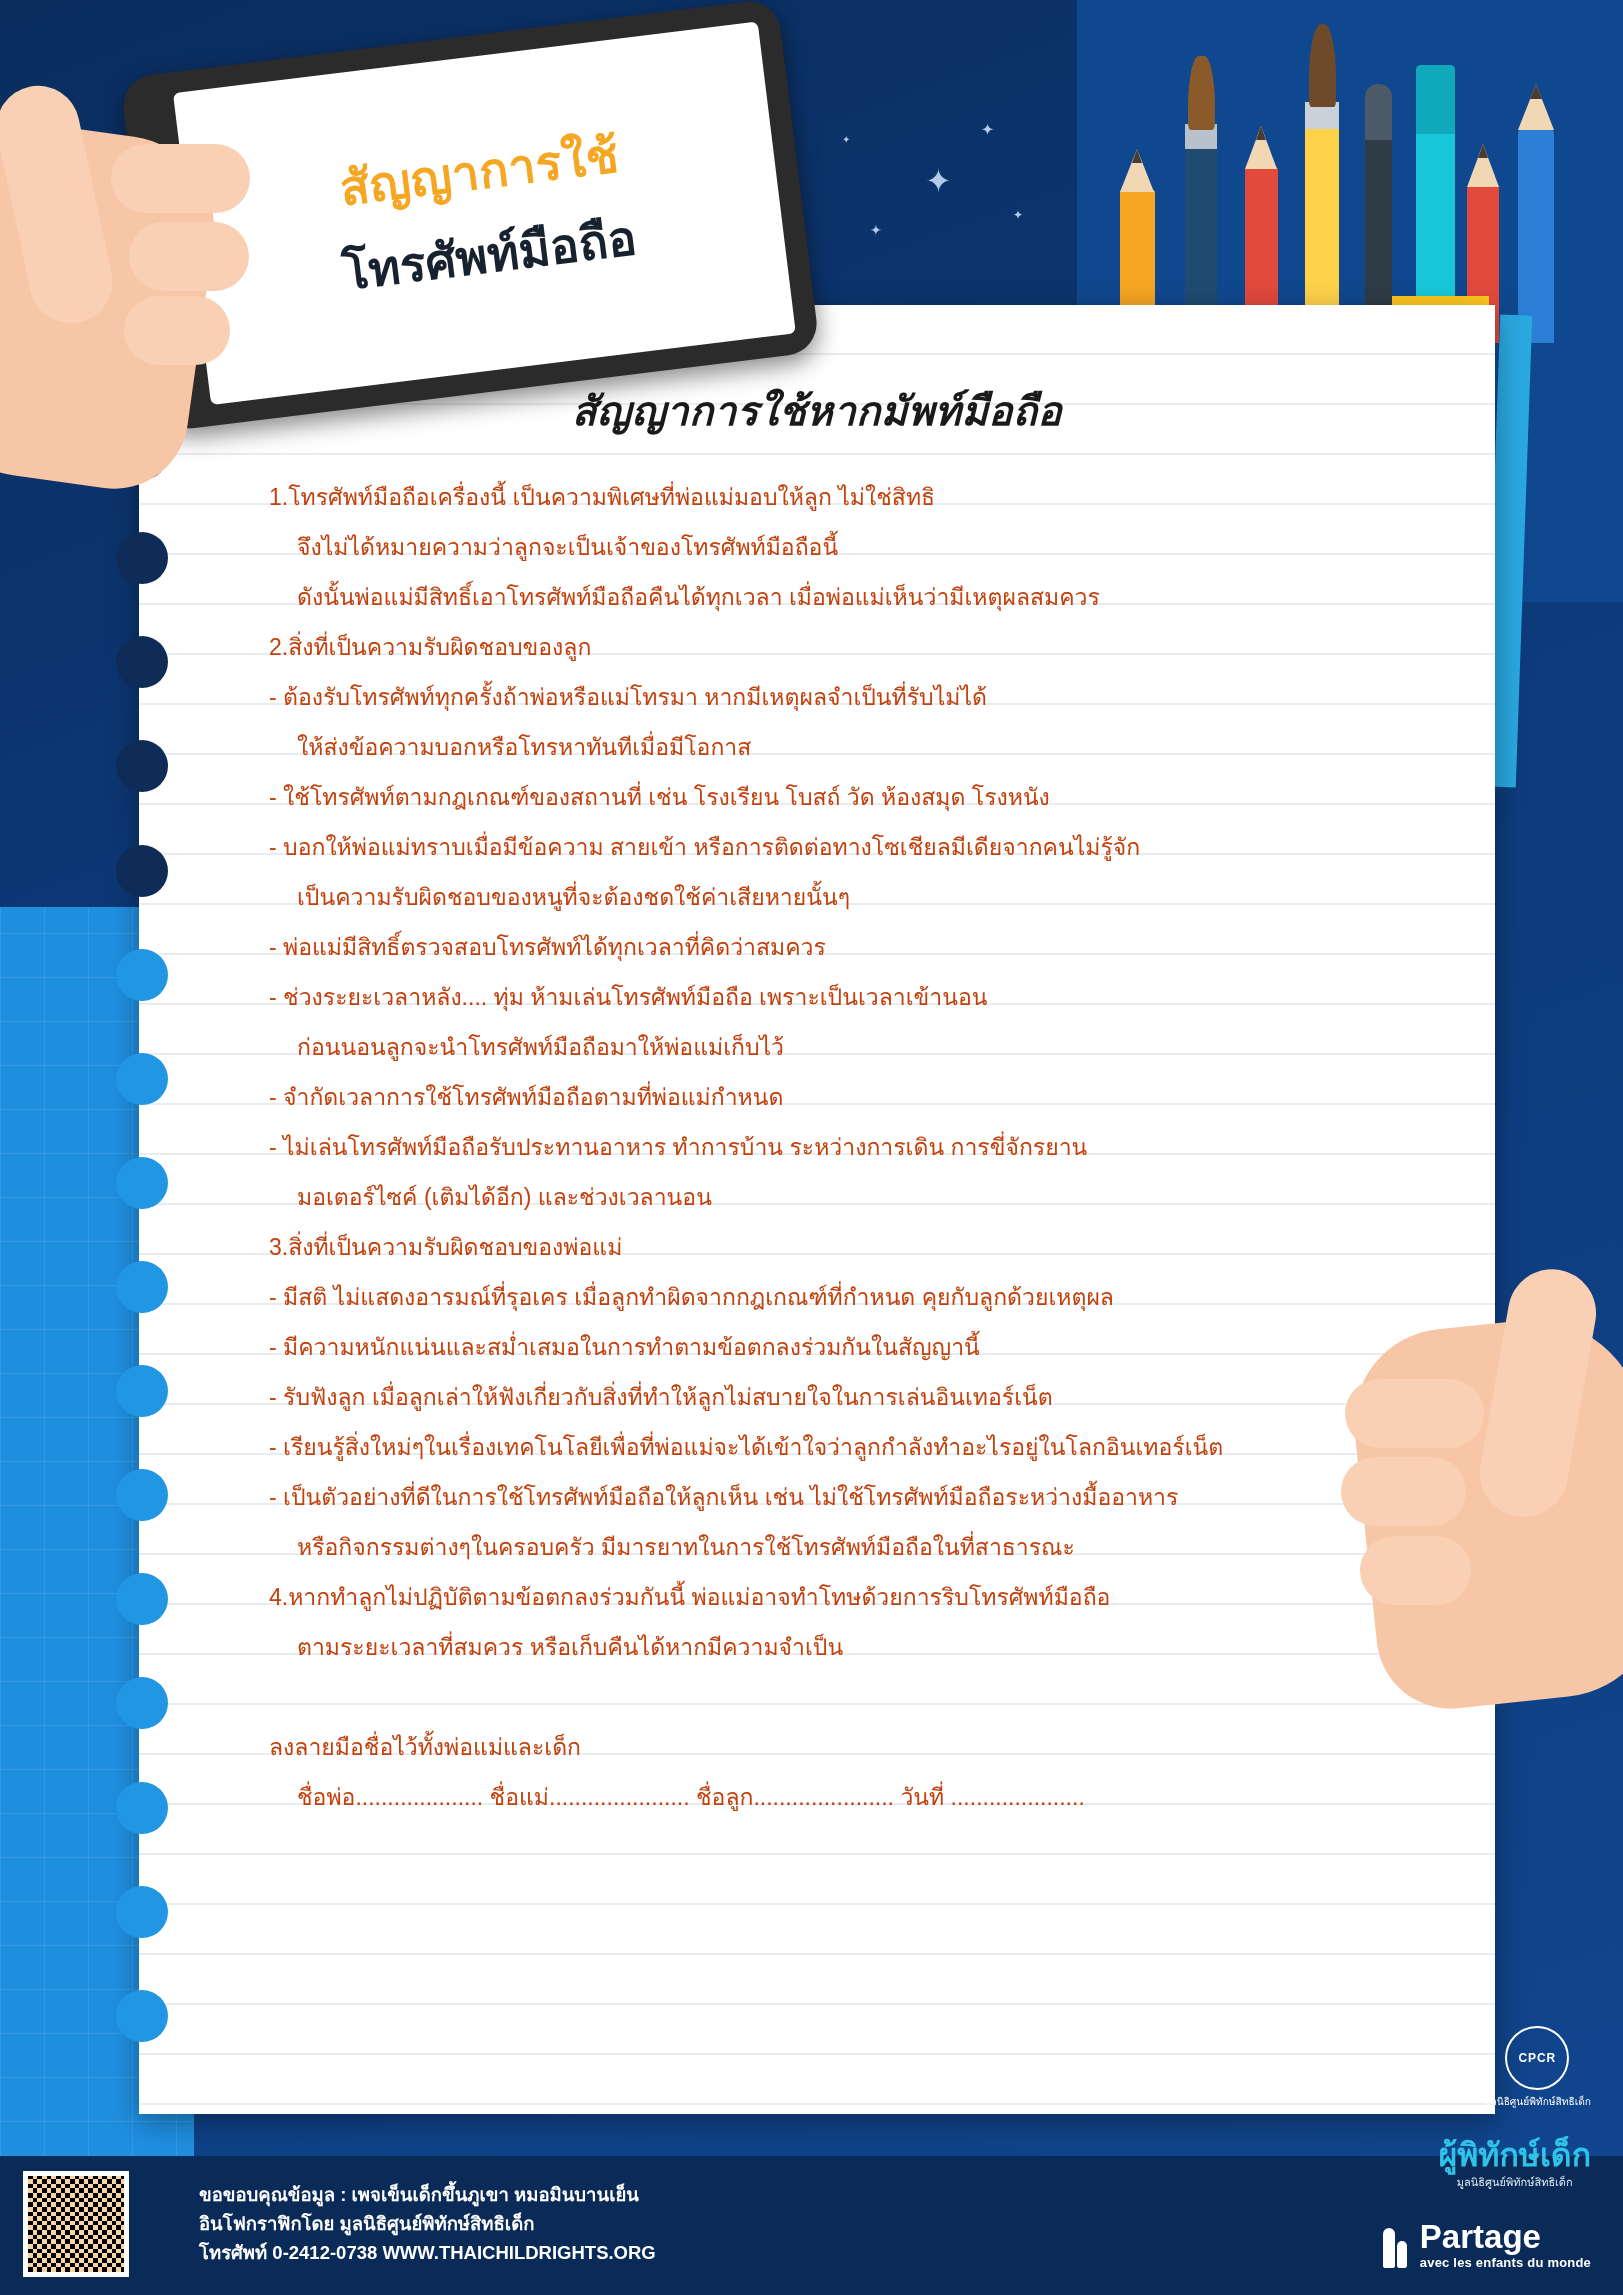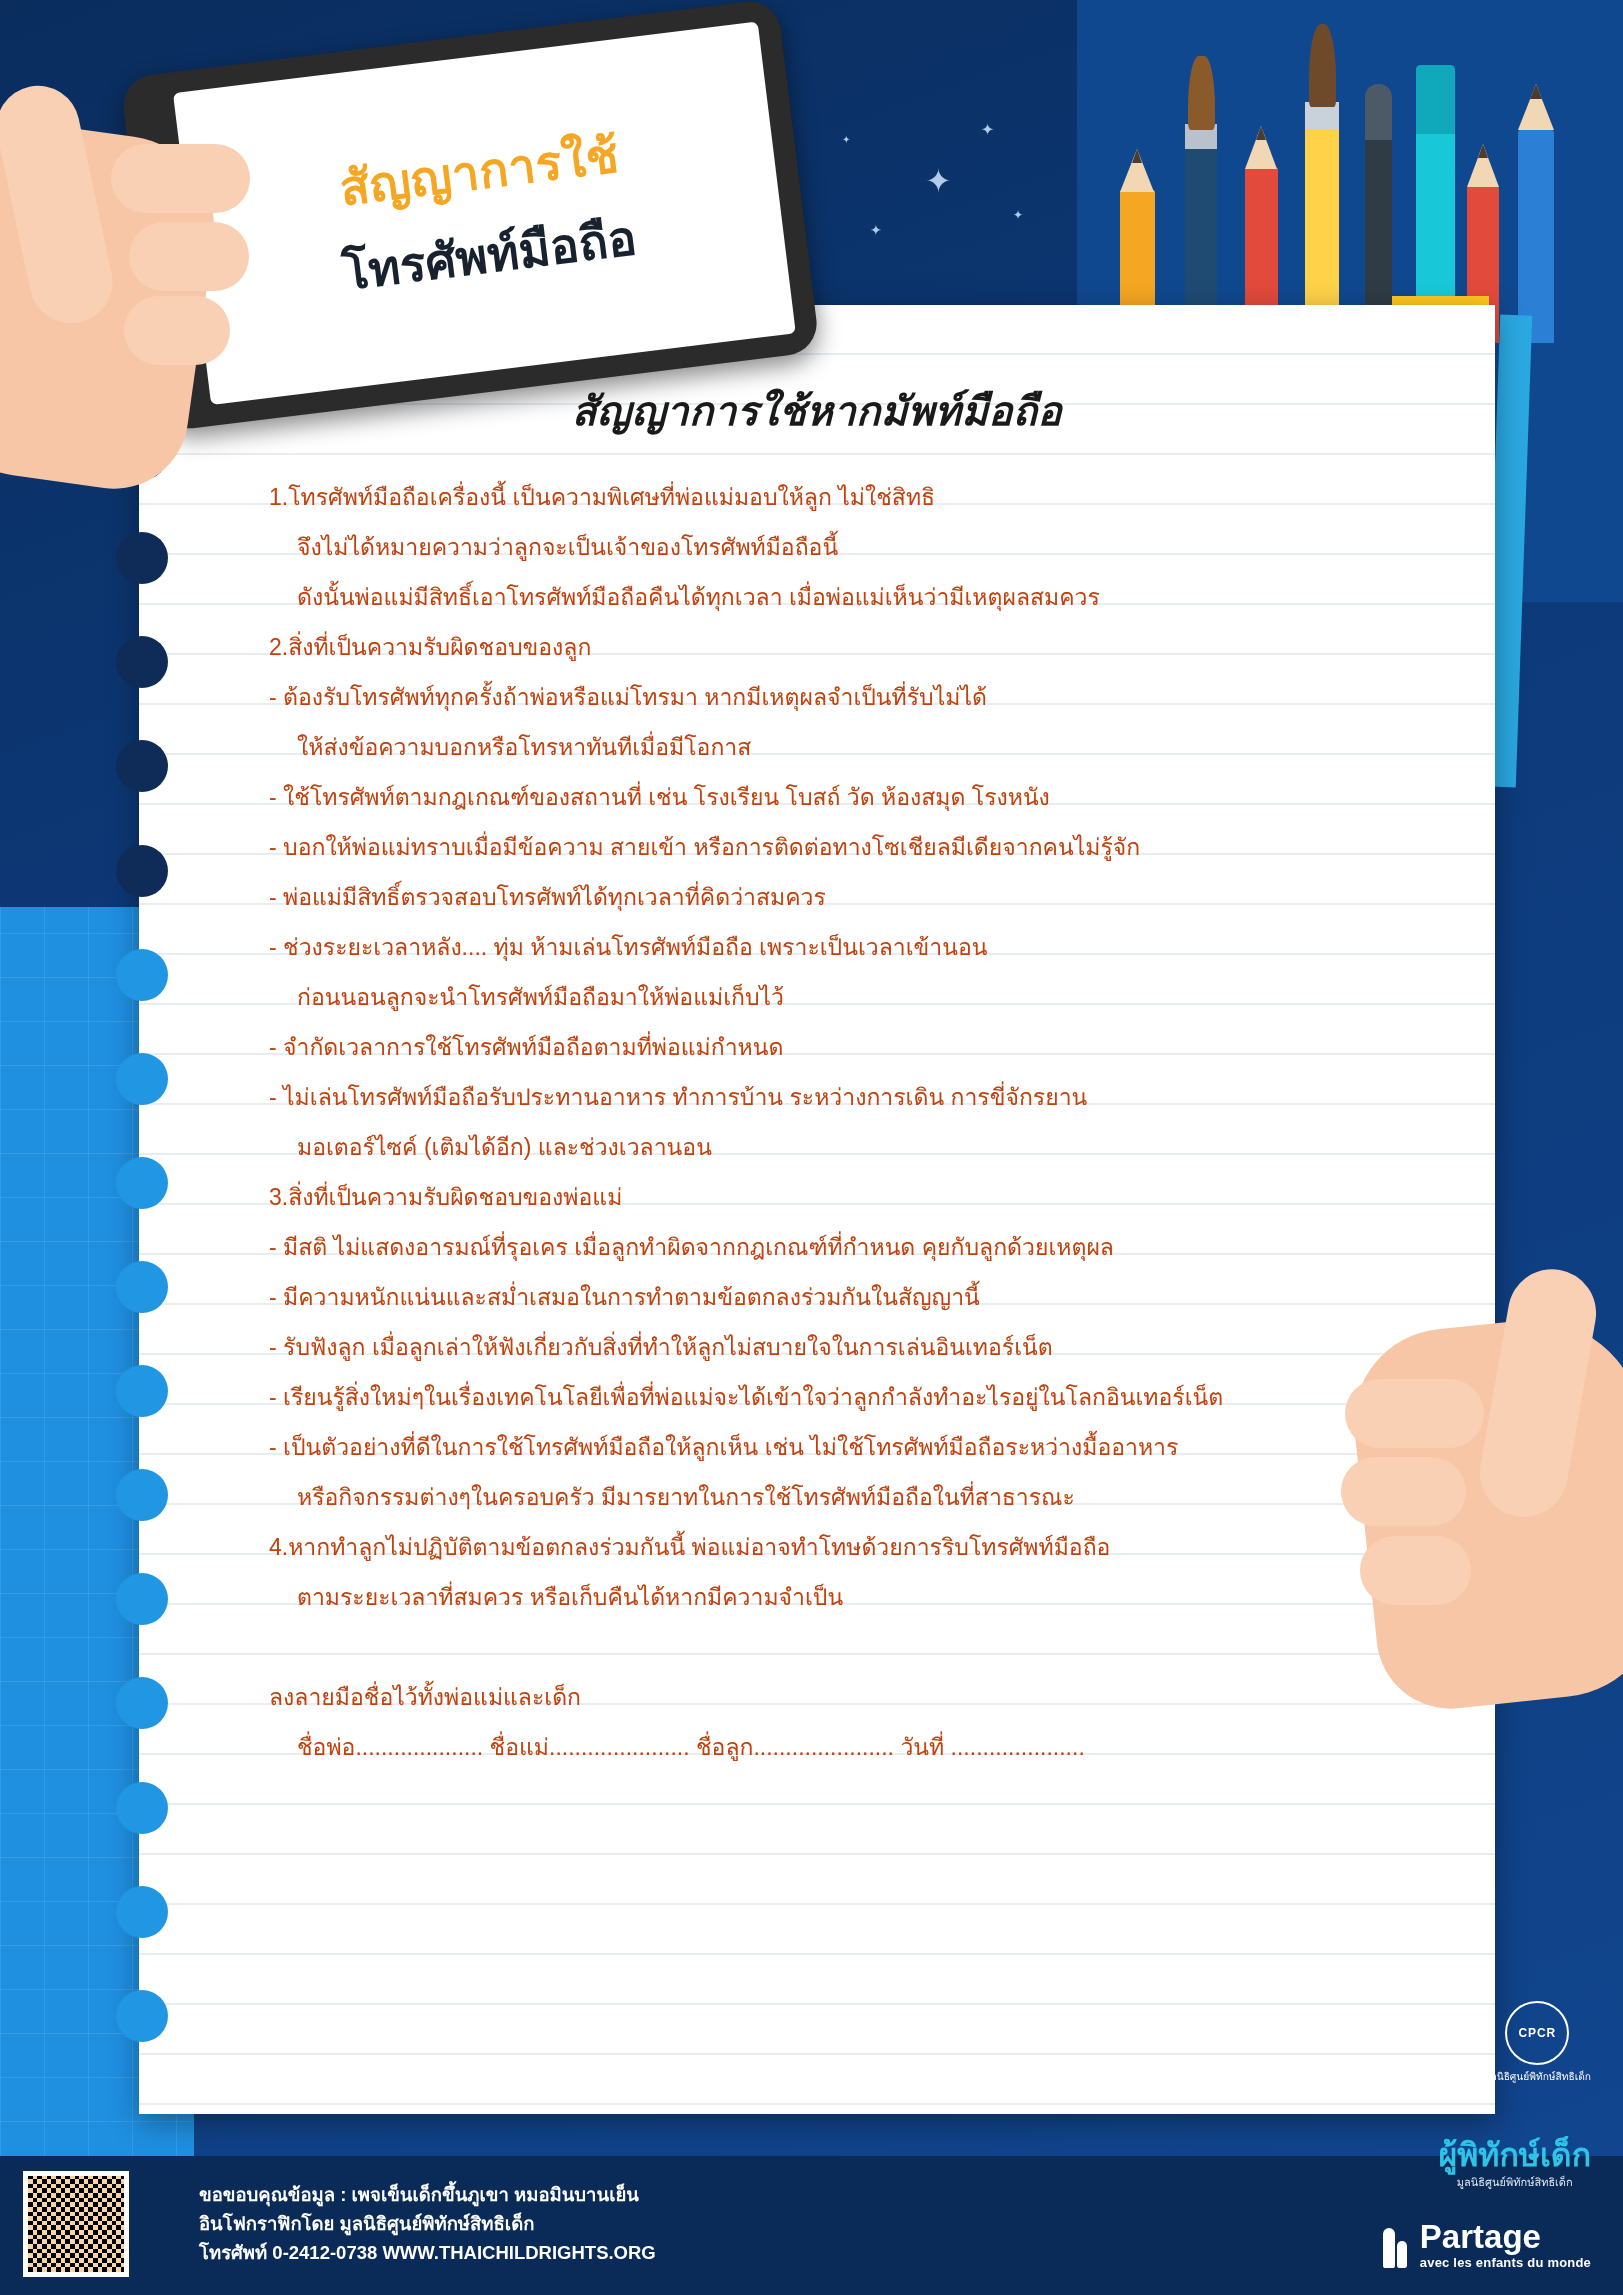--- a/index.html
+++ b/index.html
@@ -397,21 +397,20 @@
     margin: 0 auto 4.6px;
     display: flex;
     align-items: center;
     justify-content: center;
     font-size: 12px;
     font-weight: bold;
     letter-spacing: 0.9px;
   }
   .logo-pts {
     text-align: center;
-    margin-top: 25px;
   }
   .logo-pts .big {
     font-size: 32px;
     font-weight: bold;
     color: #30c3e8;
     line-height: 36px;
   }
   .logo-pts .small {
     font-size: 11px;
     color: #dfe9f3;
@@ -506,20 +505,21 @@
   <div class="doc-title">สัญญาการใช้หากมัพท์มือถือ</div>
   <div class="content">
       <div class="line">1.โทรศัพท์มือถือเครื่องนี้ เป็นความพิเศษที่พ่อแม่มอบให้ลูก ไม่ใช่สิทธิ</div>
       <div class="line indent">จึงไม่ได้หมายความว่าลูกจะเป็นเจ้าของโทรศัพท์มือถือนี้</div>
       <div class="line indent">ดังนั้นพ่อแม่มีสิทธิ์เอาโทรศัพท์มือถือคืนได้ทุกเวลา เมื่อพ่อแม่เห็นว่ามีเหตุผลสมควร</div>
       <div class="line">2.สิ่งที่เป็นความรับผิดชอบของลูก</div>
       <div class="line">- ต้องรับโทรศัพท์ทุกครั้งถ้าพ่อหรือแม่โทรมา หากมีเหตุผลจำเป็นที่รับไม่ได้</div>
       <div class="line indent">ให้ส่งข้อความบอกหรือโทรหาทันทีเมื่อมีโอกาส</div>
       <div class="line">- ใช้โทรศัพท์ตามกฎเกณฑ์ของสถานที่ เช่น โรงเรียน โบสถ์ วัด ห้องสมุด โรงหนัง</div>
       <div class="line">- บอกให้พ่อแม่ทราบเมื่อมีข้อความ สายเข้า หรือการติดต่อทางโซเชียลมีเดียจากคนไม่รู้จัก</div>
+      <div class="line indent">เป็นความรับผิดชอบของหนูที่จะต้องชดใช้ค่าเสียหายนั้นๆ</div>
       <div class="line">- พ่อแม่มีสิทธิ์ตรวจสอบโทรศัพท์ได้ทุกเวลาที่คิดว่าสมควร</div>
       <div class="line">- ช่วงระยะเวลาหลัง.... ทุ่ม ห้ามเล่นโทรศัพท์มือถือ เพราะเป็นเวลาเข้านอน</div>
       <div class="line indent">ก่อนนอนลูกจะนำโทรศัพท์มือถือมาให้พ่อแม่เก็บไว้</div>
       <div class="line">- จำกัดเวลาการใช้โทรศัพท์มือถือตามที่พ่อแม่กำหนด</div>
       <div class="line">- ไม่เล่นโทรศัพท์มือถือรับประทานอาหาร ทำการบ้าน ระหว่างการเดิน การขี่จักรยาน</div>
       <div class="line indent">มอเตอร์ไซค์ (เติมได้อีก) และช่วงเวลานอน</div>
       <div class="line">3.สิ่งที่เป็นความรับผิดชอบของพ่อแม่</div>
       <div class="line">- มีสติ ไม่แสดงอารมณ์ที่รุอเคร เมื่อลูกทำผิดจากกฎเกณฑ์ที่กำหนด คุยกับลูกด้วยเหตุผล</div>
       <div class="line">- มีความหนักแน่นและสม่ำเสมอในการทำตามข้อตกลงร่วมกันในสัญญานี้</div>
       <div class="line">- รับฟังลูก เมื่อลูกเล่าให้ฟังเกี่ยวกับสิ่งที่ทำให้ลูกไม่สบายใจในการเล่นอินเทอร์เน็ต</div>

